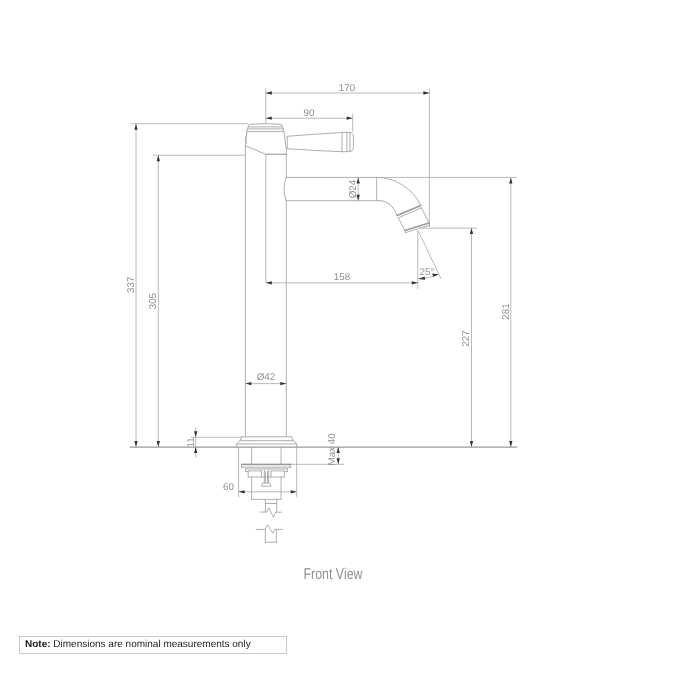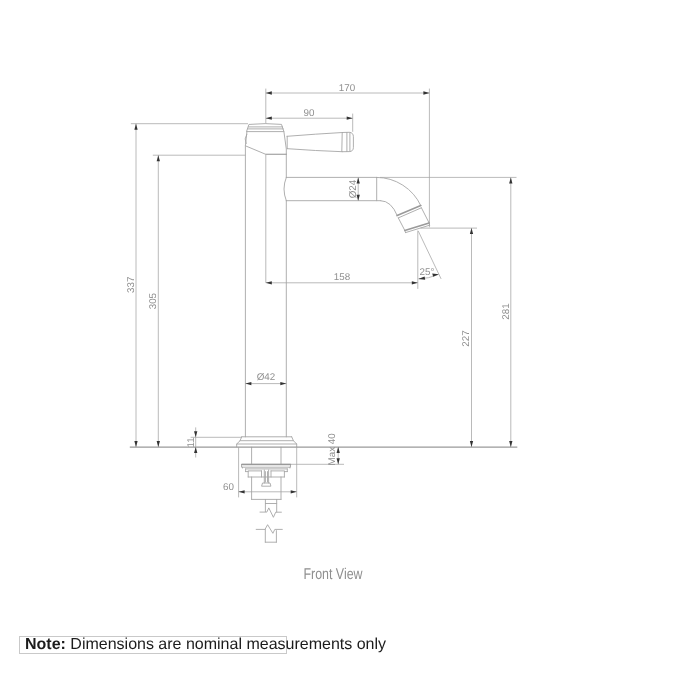--- a/index.html
+++ b/index.html
@@ -259,15 +259,15 @@
     <text x="334.8" y="449.4" text-anchor="middle" transform="rotate(-90 334.8 449.4)">Max 40</text>
 
     <text x="228.5" y="489.6" text-anchor="middle">60</text>
   </g>
 
   <text x="333" y="578.5" text-anchor="middle" font-size="15.5" fill="#606060" textLength="59" lengthAdjust="spacingAndGlyphs">Front View</text>
 </svg>
 
 
 <div style="position:absolute;left:19px;top:635.5px;width:268px;height:18px;border:1px solid #c9c9c9;box-sizing:border-box;display:flex;align-items:center;">
-  <span style="font-size:16px;color:#1c1c1c;white-space:nowrap;margin-left:5px;"><b>Note:</b> Dimensions are nominal measurements only</span>
+  <span style="font-size:10px;color:#1c1c1c;white-space:nowrap;margin-left:5px;"><b>Note:</b> Dimensions are nominal measurements only</span>
 </div>
 </div>
 
 </body></html>

